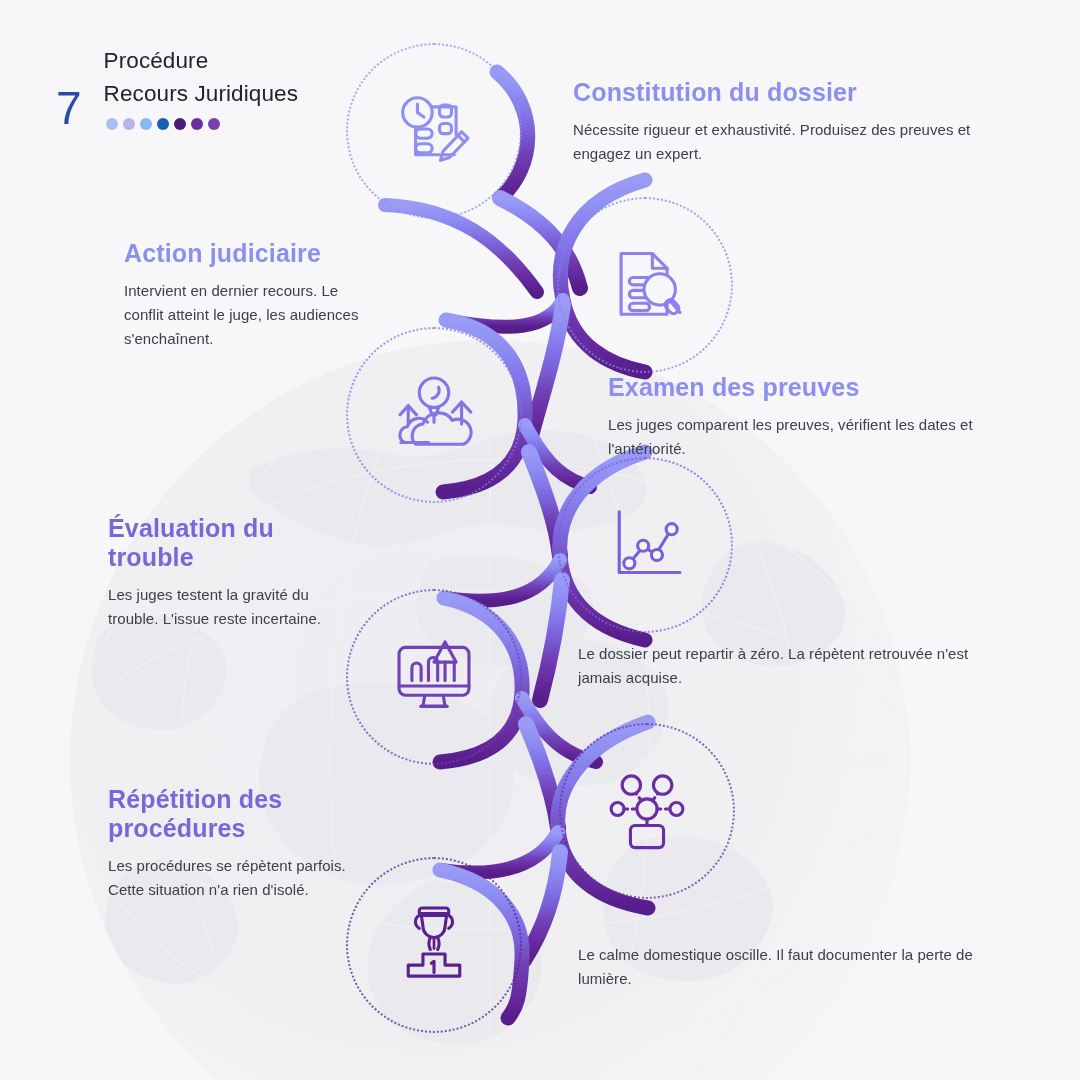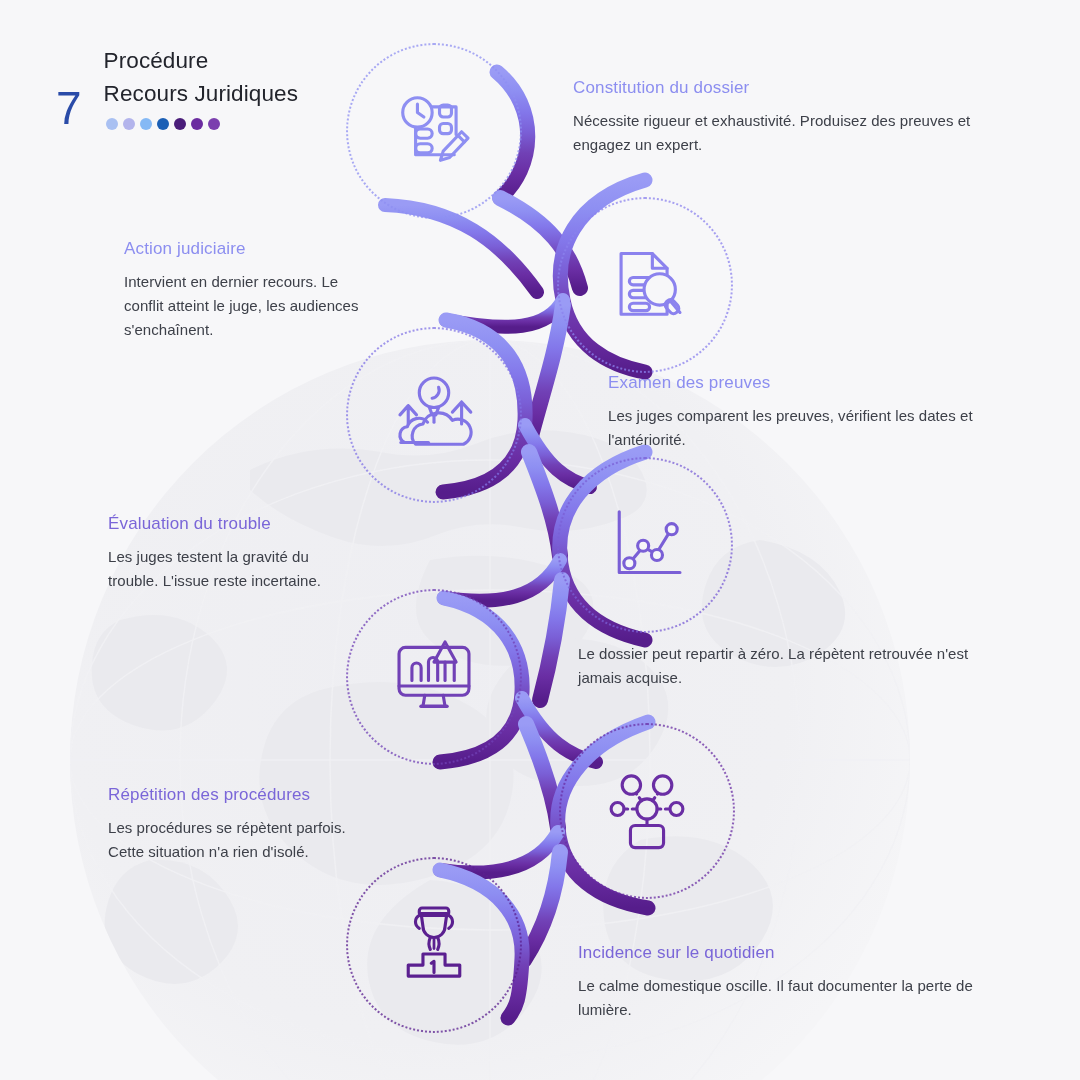--- a/index.html
+++ b/index.html
@@ -39,21 +39,21 @@
   }
   .node .ring{
     position:absolute;inset:0;border-radius:50%;
     border:2.5px dotted #7b6ce0;opacity:.75;
   }
   .node .glyph{position:relative;z-index:1;}
 
   
   .tb{position:absolute;z-index:5;}
   .tb h3{
-    margin:0 0 11px 0;font-size:17px;font-weight:400;letter-spacing:.15px;
+    margin:0 0 11px 0;font-size:25px;font-weight:700;letter-spacing:.15px;
   }
   .tb p{
     margin:0;font-size:15px;line-height:24px;color:#3d4049;font-weight:400;
     letter-spacing:.05px;
   }
 </style>
 </head>
 <body>
 
 <div id="stage">
@@ -273,18 +273,17 @@
         <p>Les juges testent la gravité du trouble. L'issue reste incertaine.</p>
       </div>
       <div class="tb" style="left: 578px; top: 642px; width: 420px;">
         <p>Le dossier peut repartir à zéro. La répètent retrouvée n'est jamais acquise.</p>
       </div>
       <div class="tb" style="left: 108px; top: 785px; width: 250px;">
         <h3 style="color: rgb(122, 102, 216);">Répétition des procédures</h3>
         <p>Les procédures se répètent parfois. Cette situation n'a rien d'isolé.</p>
       </div>
       <div class="tb" style="left: 578px; top: 943px; width: 400px;">
-        <h3 style="color: rgb(122, 102, 216);">Incidence sur le quotidien</h3>
         <p>Le calme domestique oscille. Il faut documenter la perte de lumière.</p>
       </div>
     </div>
 
 </div>
 
 </body></html>

